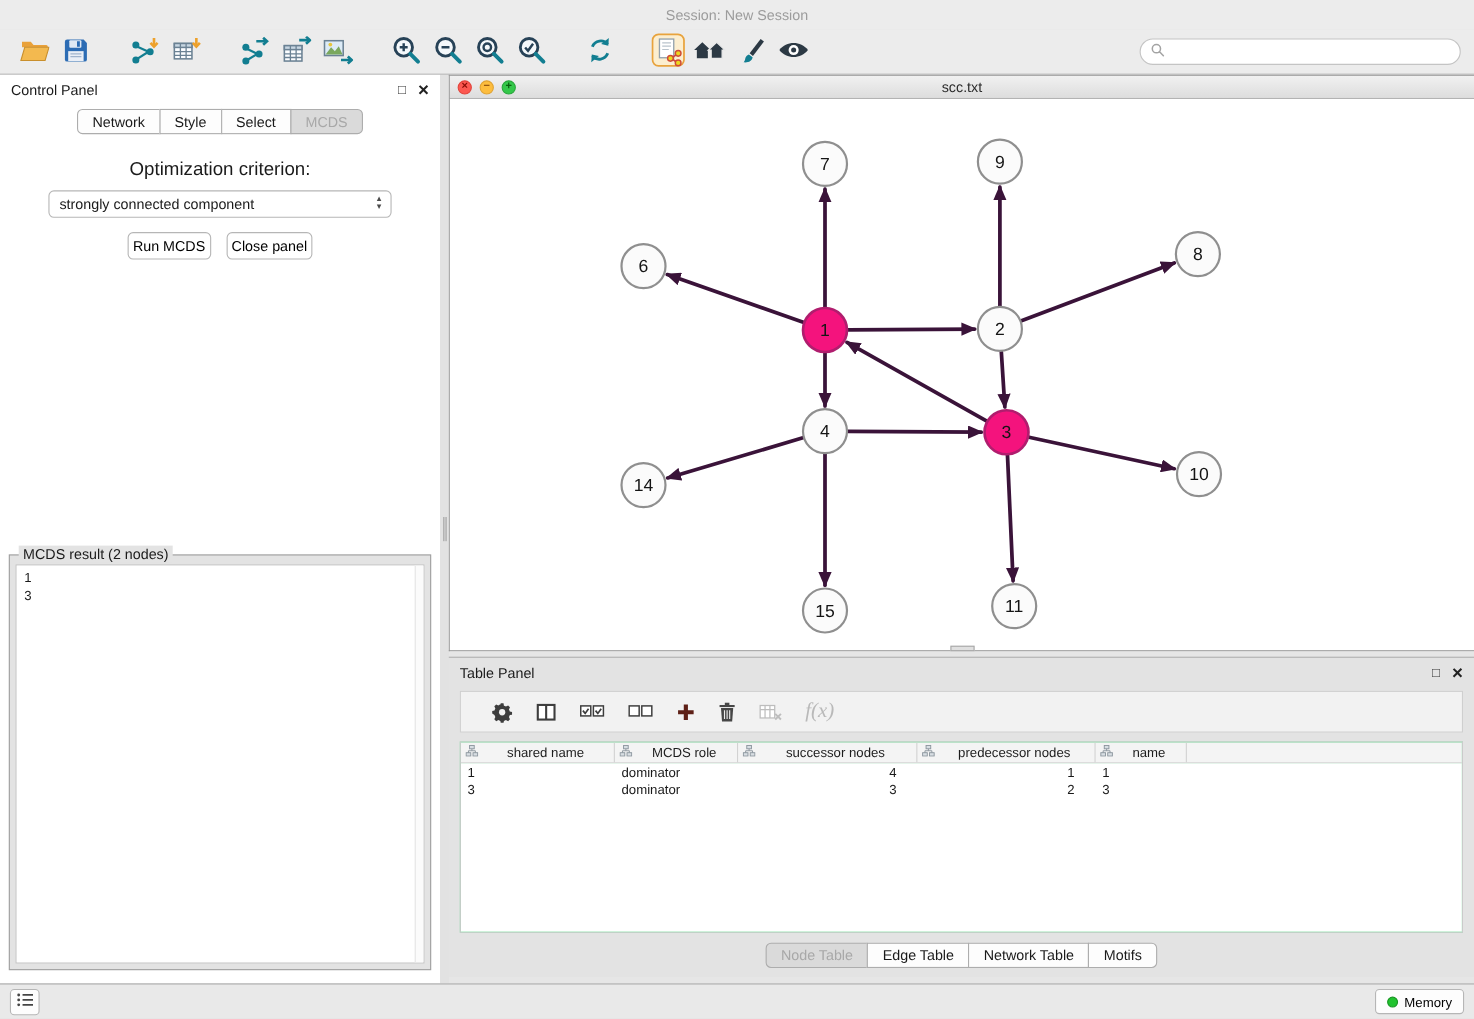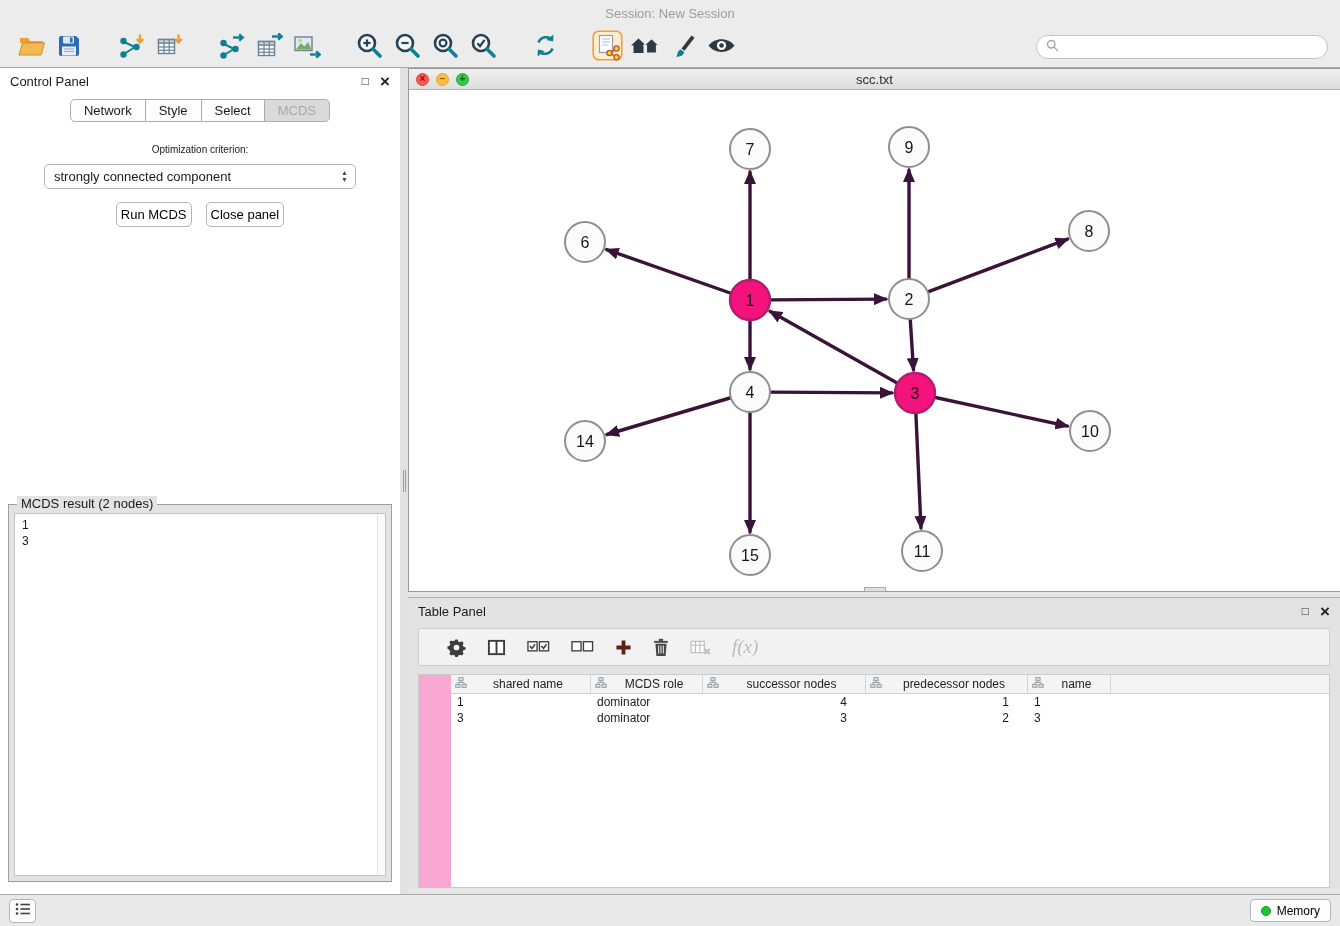--- a/index.html
+++ b/index.html
@@ -54,21 +54,21 @@
   .seg {
     border: 1px solid #adadad; background: #fdfdfd; padding: 3px 13px;
     font-size: 13px; margin-left: -1px; cursor: default; white-space: nowrap;
   }
   .seg:first-child { border-radius: 5px 0 0 5px; margin-left: 0; }
   .seg:last-child { border-radius: 0 5px 5px 0; }
   .seg-active { background: #dadada; color: #a8a8a8; }
 
   .cp-tabs { margin-top: 5px; }
 
-  .opt-label { text-align: center; font-size: 10px; margin-top: 22px; }
+  .opt-label { text-align: center; font-size: 17px; margin-top: 22px; }
   .dropdown {
     width: 312px; height: 25px; margin: 9px auto 0;
     background: #fff; border: 1px solid #b6b6b6; border-radius: 5px;
     display: flex; align-items: center; padding: 0 5px 0 9px; font-size: 13px;
   }
   .dd-arrows { margin-left: auto; display: flex; flex-direction: column; align-items: center; color: #4a4a4a; font-size: 7px; line-height: 0.9; padding-right: 2px; }
 
   .cp-buttons { display: flex; justify-content: center; gap: 14px; margin-top: 13px; }
   .btn {
     background: #fff; border: 1px solid #b6b6b6; border-radius: 5px;
@@ -120,21 +120,21 @@
     flex: 1; margin-top: 5px; margin-bottom: 6px; background: #e3e3e3;
     border-top: 1px solid #b0b0b0; display: flex; flex-direction: column; min-height: 0;
   }
   .tp-toolbar {
     margin: 4px 10px 0; height: 38px; background: #f2f2f2; border: 1px solid #cfcfcf;
     display: flex; align-items: center; gap: 21px; padding: 0 28px; flex: none;
   }
   .tp-tool { background: none; border: none; display: flex; align-items: center; justify-content: center; cursor: default; }
   .fx { font-family: "Liberation Serif", serif; font-style: italic; font-size: 19px; color: #b9b9b9; }
 
-  .tp-table { margin: 8px 10px 0; flex: 1; background: #f9a8d4; border: 1px solid #cacaca; display: flex; flex-direction: column; min-height: 0; overflow: hidden; padding-left: 32px; }
+  .tp-table { margin: 8px 10px 0; flex: 1; background: #86efac; border: 1px solid #cacaca; display: flex; flex-direction: column; min-height: 0; overflow: hidden; }
   .tbl-head { height: 19px; background: #f4f4f4; border-bottom: 1px solid #d2d2d2; display: flex; flex: none; }
   .th-cell { display: flex; align-items: center; border-right: 1px solid #d2d2d2; font-size: 12px; color: #1c1c1c; padding: 0 4px; gap: 3px; }
   .th-label { flex: 1; text-align: center; }
   .c0 { width: 140px; } .c1 { width: 112px; } .c2 { width: 163px; } .c3 { width: 162px; } .c4 { width: 83px; }
   .tbl-body { flex: 1; background: #fff; }
   .tbl-row { height: 16px; display: flex; font-size: 12px; align-items: center; }
   .td { padding: 0 6px; overflow: hidden; white-space: nowrap; }
   .td.c2, .td.c3 { text-align: right; padding-right: 19px; }
 
   .tp-tabs { margin: 9px 0 8px; }
@@ -626,20 +626,26 @@
               </div>
               <div class="tbl-row">
                 <div class="td c0">3</div>
                 <div class="td c1">dominator</div>
                 <div class="td c2">3</div>
                 <div class="td c3">2</div>
                 <div class="td c4">3</div>
               </div>
             </div>
         </div>
+        <div class="seg-row tp-tabs" id="tp-tabs">
+            <div class="seg seg-active">Node Table</div>
+            <div class="seg">Edge Table</div>
+            <div class="seg">Network Table</div>
+            <div class="seg">Motifs</div>
+          </div>
       </div>
 
     </div>
   </div>
 
   <div class="statusbar">
     <button class="sb-left-btn">
         <span><svg width="16" height="14" viewBox="0 0 16 14">
             <g fill="#444">
               <circle cx="2" cy="2.5" r="1.3"></circle>

